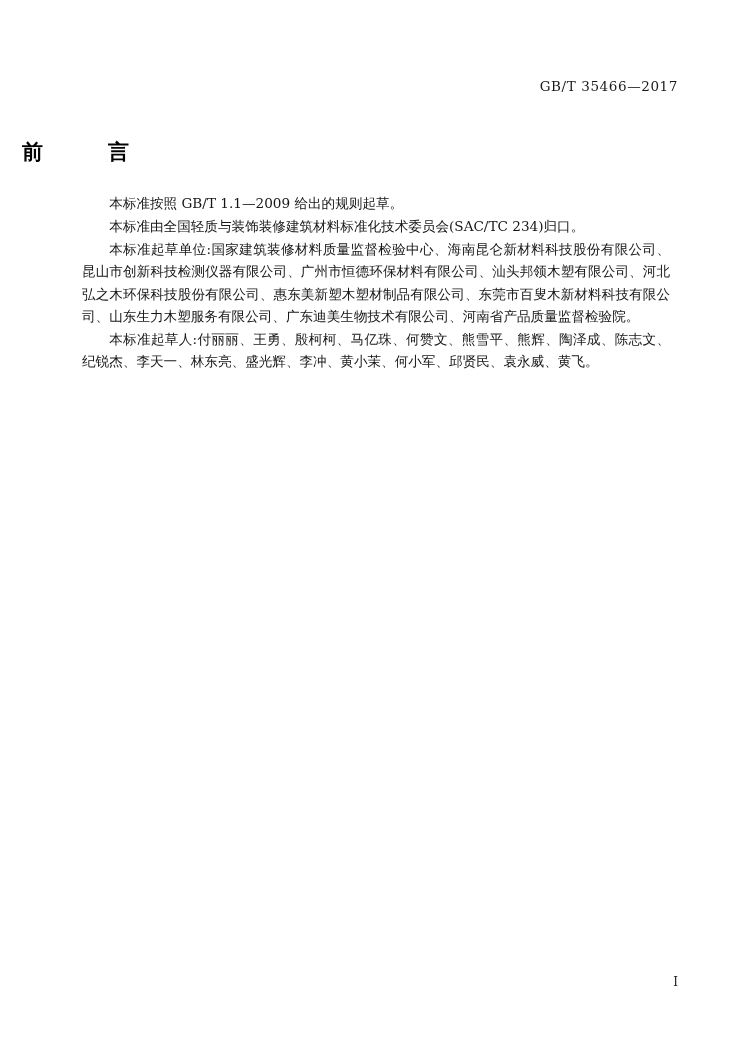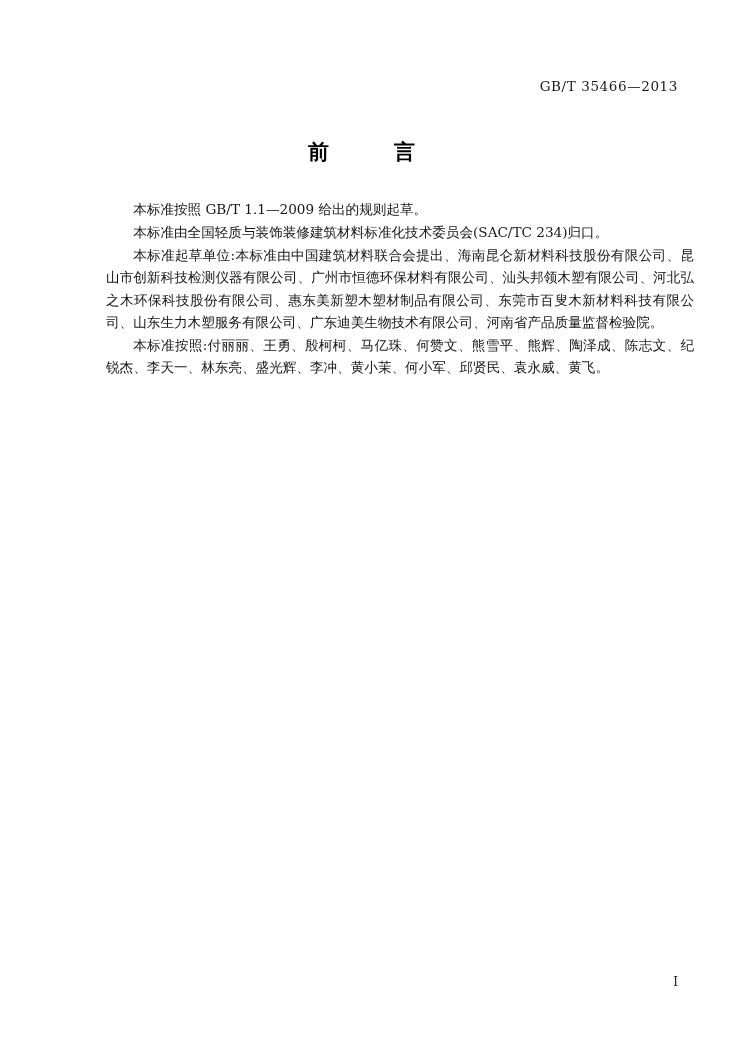--- a/index.html
+++ b/index.html
@@ -34,36 +34,34 @@
     color: #1a1a1a;
     white-space: nowrap;
   }
 
   
   .doc-title {
     position: absolute;
     top: 138px;
     left: 0;
     width: 723px;
-    text-align: center;
     font-size: 21px;
     font-weight: bold;
     letter-spacing: 22px;
     text-indent: 22px;
     color: #000000;
     font-family: "DejaVu Sans", "Liberation Sans", sans-serif;
   }
 
   
   .body-block {
     position: absolute;
-    top: 198px;
+    top: 192px;
     left: 82px;
     width: 588px;
-    margin-left: 24px;
   }
 
   .para {
     font-size: 13.6px;
     line-height: 22.4px;
     text-align: justify;
     text-justify: inter-ideograph;
     margin: 0 0 0.5px 0;
     text-indent: 2em;
     color: #151515;
@@ -78,26 +76,26 @@
     font-size: 12px;
     color: #222222;
     font-family: "DejaVu Serif", "Liberation Serif", serif;
   }
 </style>
 </head>
 <body>
 
 <div class="page">
 
-  <div class="doc-header">GB/T 35466—2013</div>
+  <div class="doc-header">GB/T 35466—2017</div>
 
   <div class="doc-title">前　言</div>
 
   <div class="body-block">
     <p class="para">本标准按照 GB/T 1.1—2009 给出的规则起草。</p>
     <p class="para">本标准由全国轻质与装饰装修建筑材料标准化技术委员会(SAC/TC 234)归口。</p>
-    <p class="para">本标准起草单位:本标准由中国建筑材料联合会提出、海南昆仑新材料科技股份有限公司、昆山市创新科技检测仪器有限公司、广州市恒德环保材料有限公司、汕头邦领木塑有限公司、河北弘之木环保科技股份有限公司、惠东美新塑木塑材制品有限公司、东莞市百叟木新材料科技有限公司、山东生力木塑服务有限公司、广东迪美生物技术有限公司、河南省产品质量监督检验院。</p>
-    <p class="para">本标准按照:付丽丽、王勇、殷柯柯、马亿珠、何赞文、熊雪平、熊辉、陶泽成、陈志文、纪锐杰、李天一、林东亮、盛光辉、李冲、黄小茉、何小军、邱贤民、袁永威、黄飞。</p>
+    <p class="para">本标准起草单位:国家建筑装修材料质量监督检验中心、海南昆仑新材料科技股份有限公司、昆山市创新科技检测仪器有限公司、广州市恒德环保材料有限公司、汕头邦领木塑有限公司、河北弘之木环保科技股份有限公司、惠东美新塑木塑材制品有限公司、东莞市百叟木新材料科技有限公司、山东生力木塑服务有限公司、广东迪美生物技术有限公司、河南省产品质量监督检验院。</p>
+    <p class="para">本标准起草人:付丽丽、王勇、殷柯柯、马亿珠、何赞文、熊雪平、熊辉、陶泽成、陈志文、纪锐杰、李天一、林东亮、盛光辉、李冲、黄小茉、何小军、邱贤民、袁永威、黄飞。</p>
   </div>
 
   <div class="page-number">Ⅰ</div>
 
 </div>
 
 </body></html>

